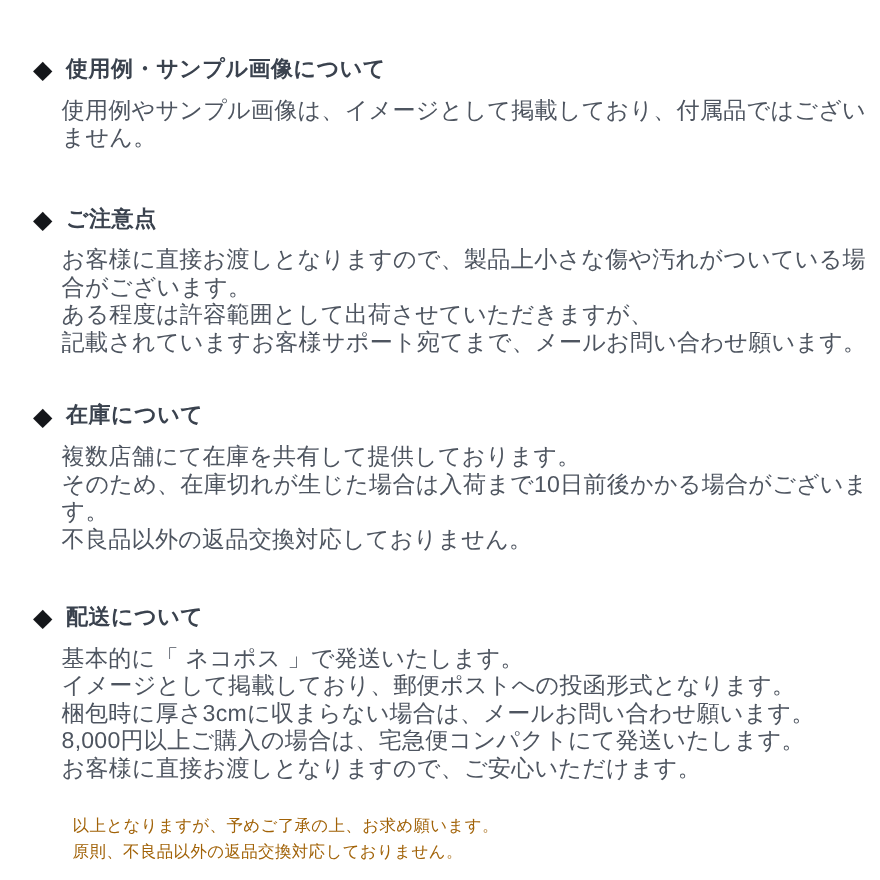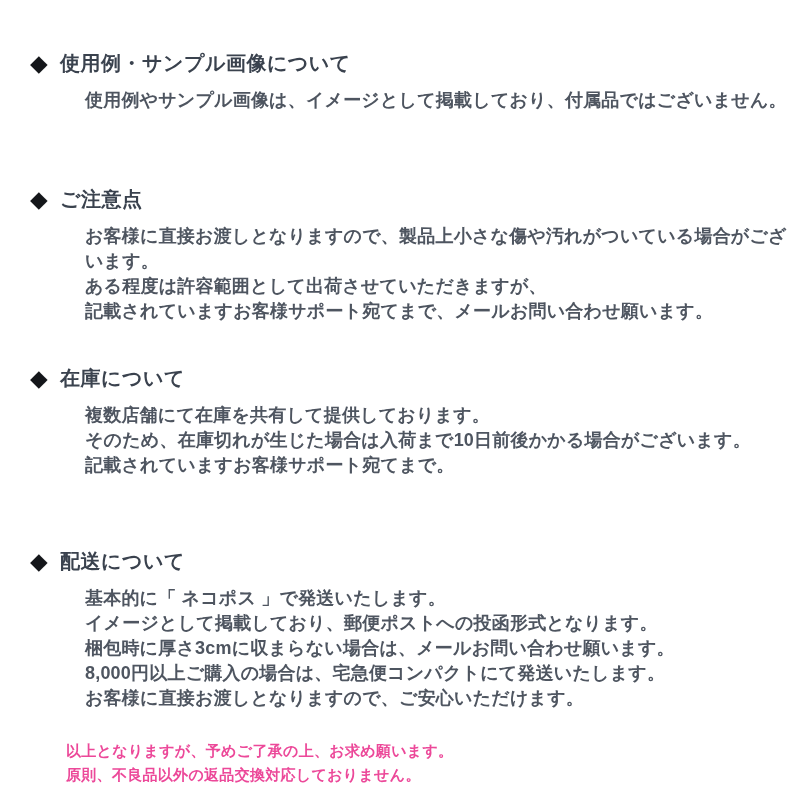--- a/index.html
+++ b/index.html
@@ -31,35 +31,34 @@
   }
   .diamond {
     width: 30px;
     flex: 0 0 30px;
     font-size: 23px;
     line-height: 1;
     color: #14161a;
     font-weight: 400;
   }
   .body-text {
-    margin: 11px 0 0 85px;
-    font-size: 18px;
+    margin: 11px 0 0 56px;
+    font-size: 21px;
     line-height: 25px;
     color: #4e5560;
     letter-spacing: 0.2px;
-    font-weight: bold;
   }
   .warning {
     position: absolute;
     left: 66px;
     top: 739px;
     font-size: 15px;
     line-height: 24px;
-    font-weight: 700;
-    color: #ec4899;
+    font-weight: 400;
+    color: #a16207;
     letter-spacing: 0.3px;
   }
   .sec1 { top: 49px; }
   .sec2 { top: 185px; }
   .sec3 { top: 364px; }
   .sec4 { top: 547px; }
 </style>
 </head>
 <body>
 
@@ -88,21 +87,21 @@
   </div>
 
   <div class="section sec3">
     <div class="heading">
       <span class="diamond">◆</span>
       <span>在庫について</span>
     </div>
     <div class="body-text">
       <div>複数店舗にて在庫を共有して提供しております。</div>
       <div>そのため、在庫切れが生じた場合は入荷まで10日前後かかる場合がございます。</div>
-      <div>記載されていますお客様サポート宛てまで。</div>
+      <div>不良品以外の返品交換対応しておりません。</div>
     </div>
   </div>
 
   <div class="section sec4">
     <div class="heading">
       <span class="diamond">◆</span>
       <span>配送について</span>
     </div>
     <div class="body-text">
       <div>基本的に「 ネコポス 」で発送いたします。</div>

